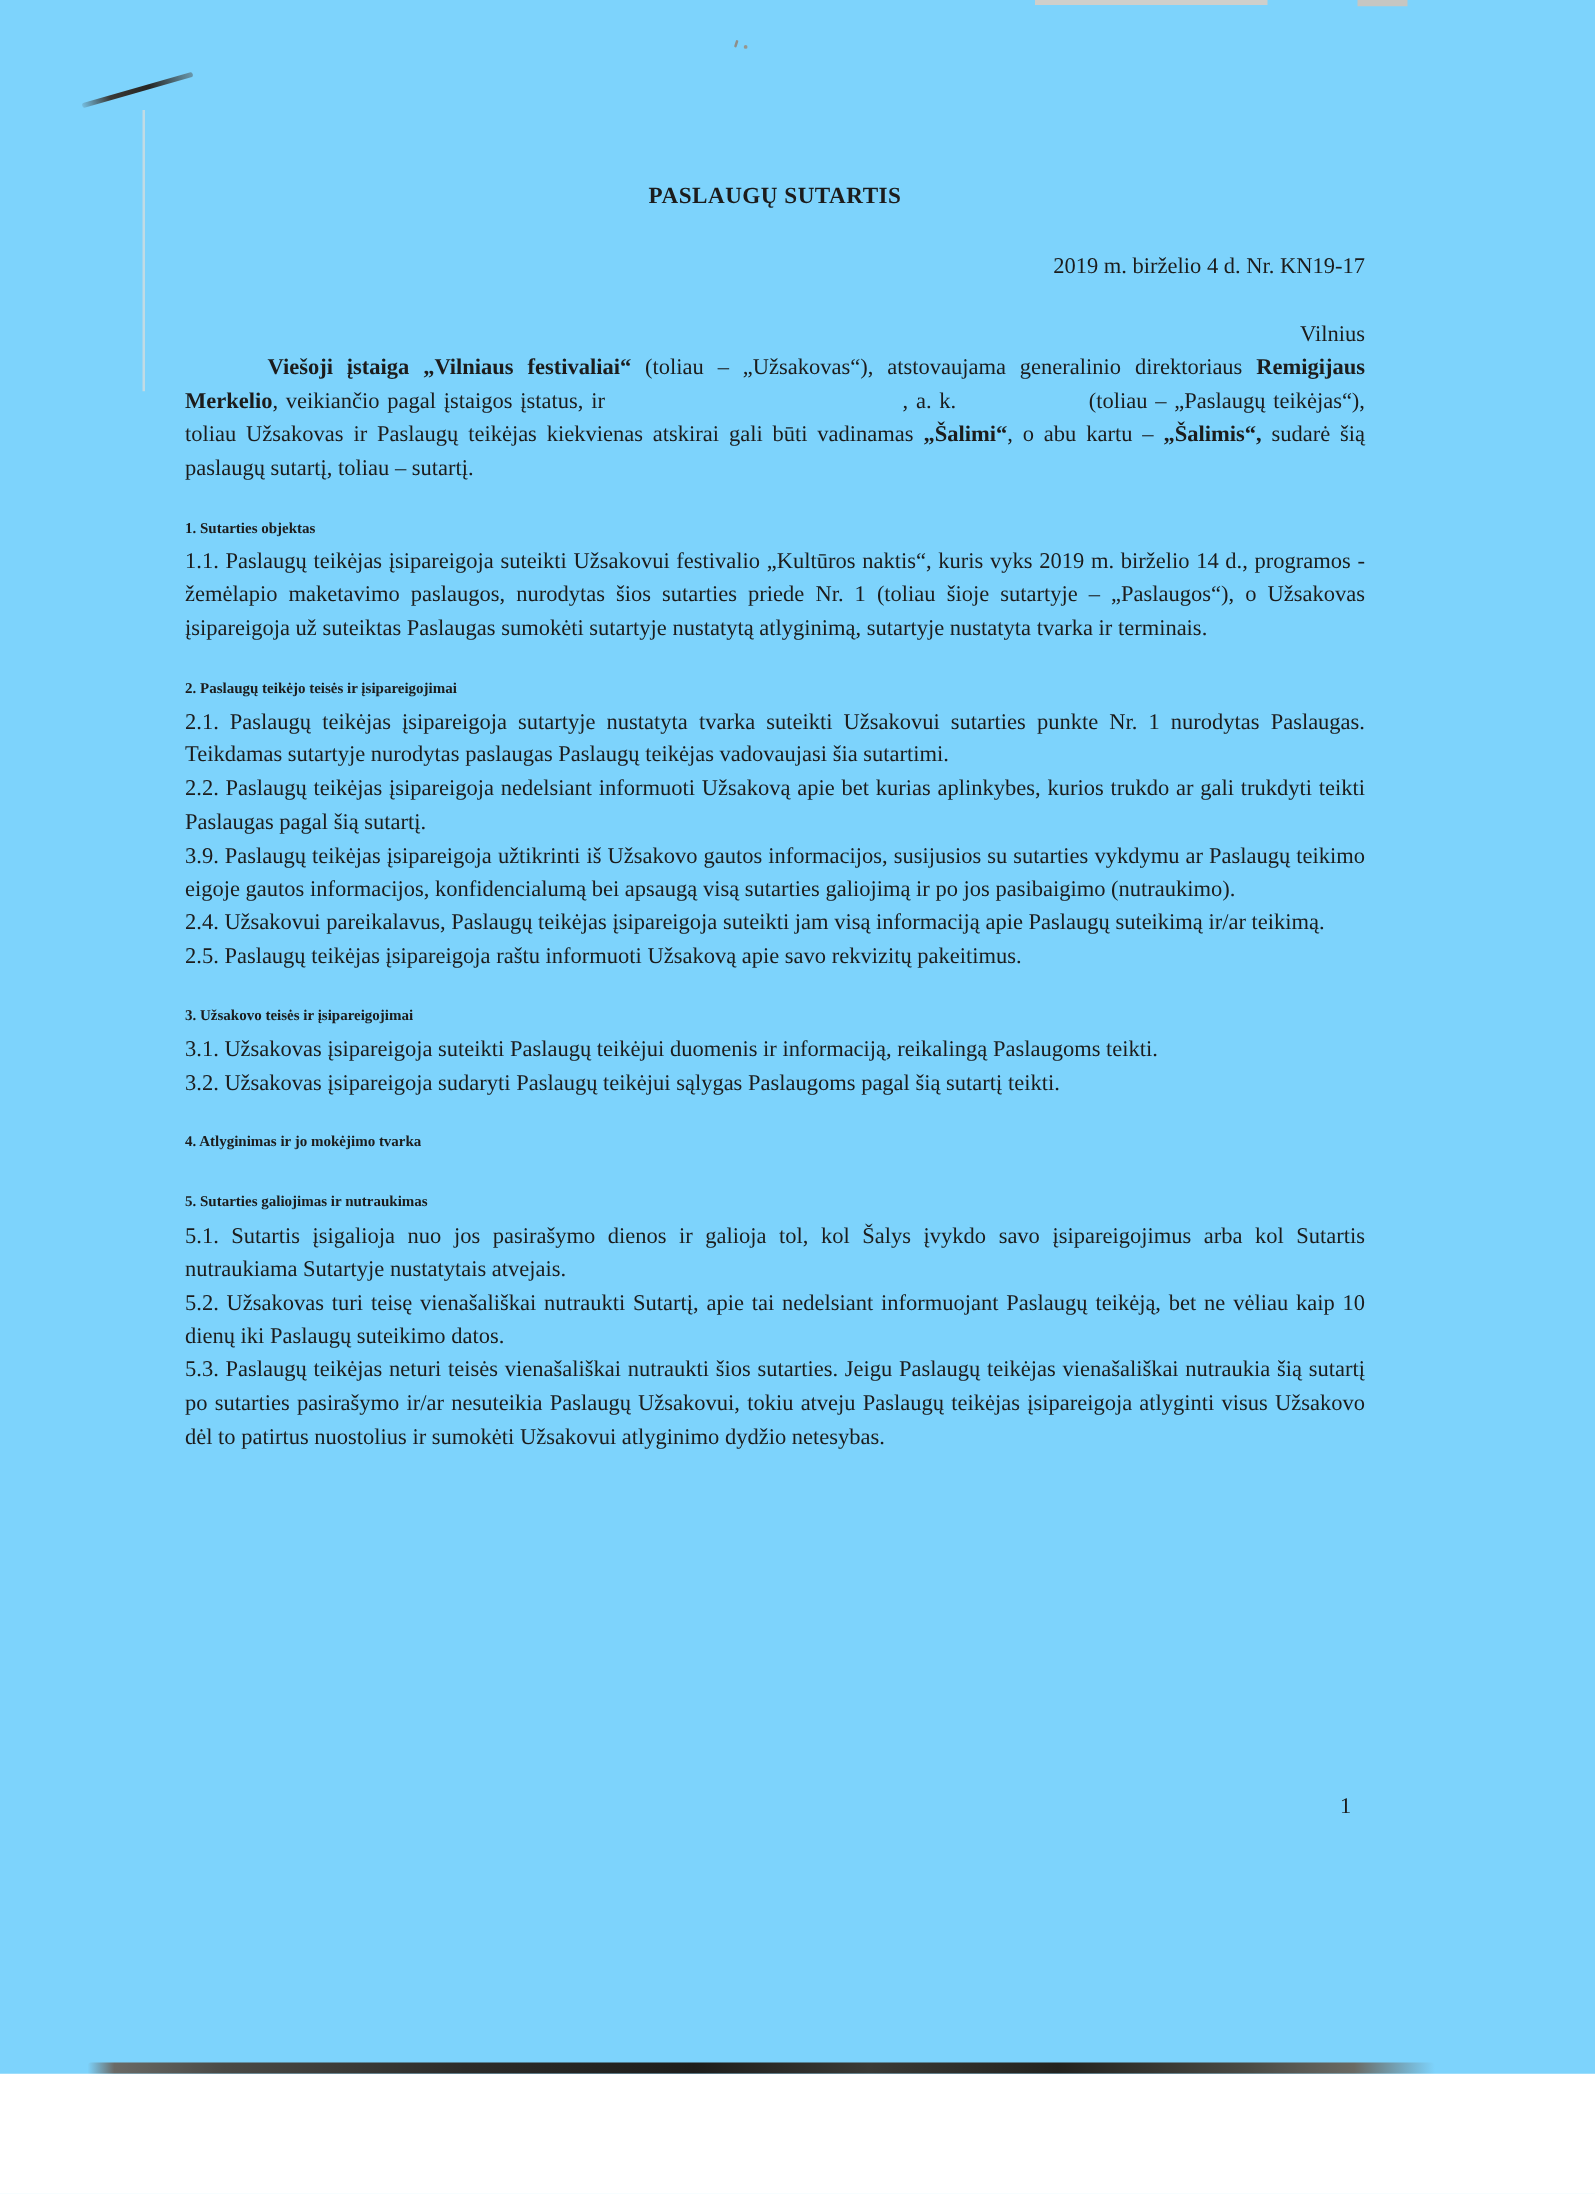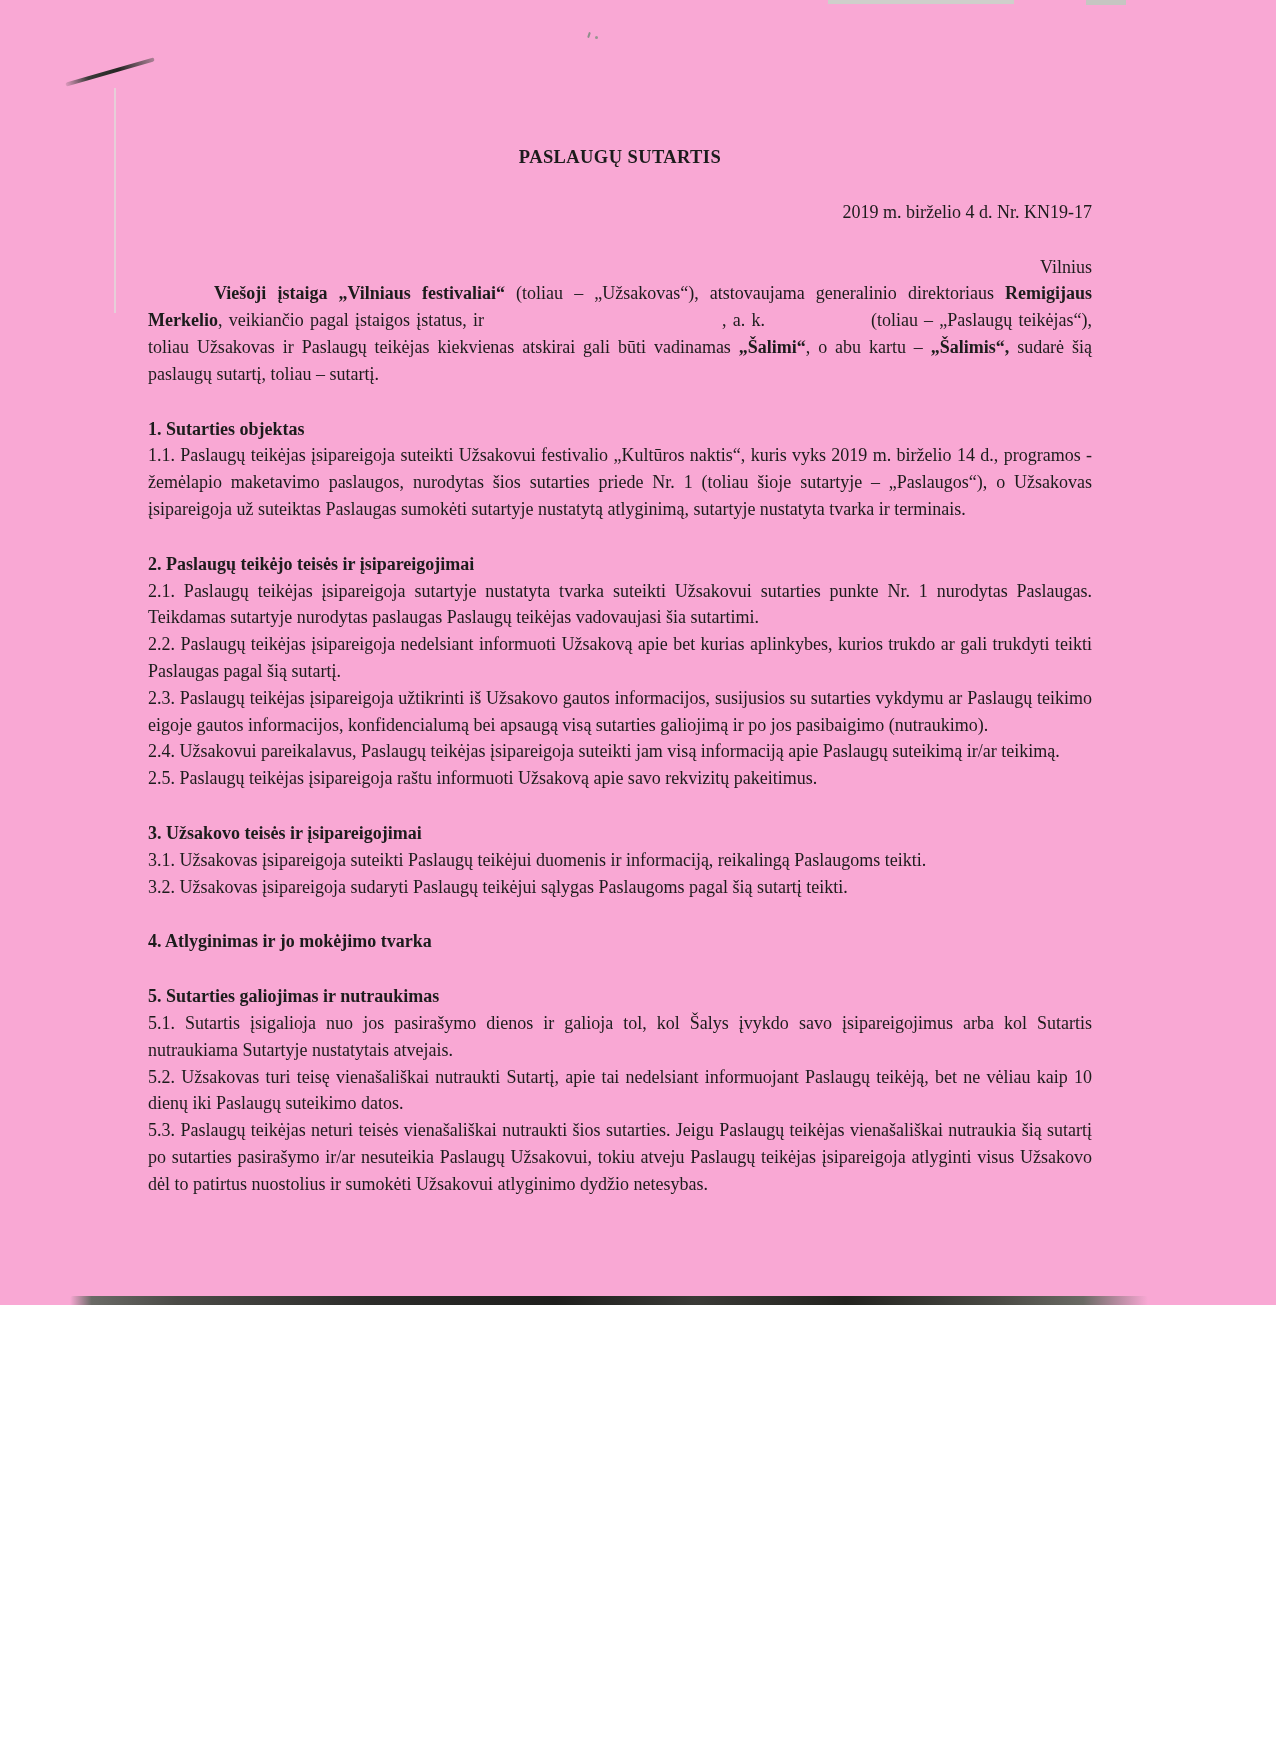--- a/index.html
+++ b/index.html
@@ -7,22 +7,22 @@
   body {
     width: 1276px;
     height: 1755px;
     position: relative;
     font-family: "Liberation Serif", serif;
   }
   .page {
     position: absolute;
     left: 0; top: 0;
     width: 1276px;
-    height: 1305px;
-    background: #f9a8d4;
+    height: 1659px;
+    background: #7dd3fc;
     color: #1c1c1c;
     overflow: hidden;
   }
   .content {
     position: absolute;
     left: 148px;
     top: 144px;
     width: 944px;
     font-size: 18px;
     line-height: 26.8px;
@@ -40,24 +40,23 @@
   .intro {
     text-align: justify;
     text-indent: 66px;
   }
   .bold { font-weight: bold; }
   .blank-gap { display: inline-block; height: 1px; }
   .gap-1 { width: 238px; }
   .gap-2 { width: 106px; }
   .section { margin-top: 21px; }
   .section-heading {
-    font-size: 18px;
+    font-size: 12px;
     font-weight: bold;
     line-height: 26.8px;
-    margin-top: 28px;
   }
   .para {
     text-align: justify;
   }
   .page-number {
     position: absolute;
     left: 1072px;
     top: 1434px;
     font-size: 18px;
     color: #1c1c1c;
@@ -158,21 +157,21 @@
 
     <div class="section">
       <h2 class="section-heading">1. Sutarties objektas</h2>
       <p class="para">1.1. Paslaugų teikėjas įsipareigoja suteikti Užsakovui festivalio „Kultūros naktis“, kuris vyks 2019 m. birželio 14 d., programos - žemėlapio maketavimo paslaugos, nurodytas šios sutarties priede Nr. 1 (toliau šioje sutartyje – „Paslaugos“), o Užsakovas įsipareigoja už suteiktas Paslaugas sumokėti sutartyje nustatytą atlyginimą, sutartyje nustatyta tvarka ir terminais.</p>
     </div>
 
     <div class="section">
       <h2 class="section-heading">2. Paslaugų teikėjo teisės ir įsipareigojimai</h2>
       <p class="para">2.1. Paslaugų teikėjas įsipareigoja sutartyje nustatyta tvarka suteikti Užsakovui sutarties punkte Nr. 1 nurodytas Paslaugas. Teikdamas sutartyje nurodytas paslaugas Paslaugų teikėjas vadovaujasi šia sutartimi.</p>
       <p class="para">2.2. Paslaugų teikėjas įsipareigoja nedelsiant informuoti Užsakovą apie bet kurias aplinkybes, kurios trukdo ar gali trukdyti teikti Paslaugas pagal šią sutartį.</p>
-      <p class="para">2.3. Paslaugų teikėjas įsipareigoja užtikrinti iš Užsakovo gautos informacijos, susijusios su sutarties vykdymu ar Paslaugų teikimo eigoje gautos informacijos, konfidencialumą bei apsaugą visą sutarties galiojimą ir po jos pasibaigimo (nutraukimo).</p>
+      <p class="para">3.9. Paslaugų teikėjas įsipareigoja užtikrinti iš Užsakovo gautos informacijos, susijusios su sutarties vykdymu ar Paslaugų teikimo eigoje gautos informacijos, konfidencialumą bei apsaugą visą sutarties galiojimą ir po jos pasibaigimo (nutraukimo).</p>
       <p class="para">2.4. Užsakovui pareikalavus, Paslaugų teikėjas įsipareigoja suteikti jam visą informaciją apie Paslaugų suteikimą ir/ar teikimą.</p>
       <p class="para">2.5. Paslaugų teikėjas įsipareigoja raštu informuoti Užsakovą apie savo rekvizitų pakeitimus.</p>
     </div>
 
     <div class="section">
       <h2 class="section-heading">3. Užsakovo teisės ir įsipareigojimai</h2>
       <p class="para">3.1. Užsakovas įsipareigoja suteikti Paslaugų teikėjui duomenis ir informaciją, reikalingą Paslaugoms teikti.</p>
       <p class="para">3.2. Užsakovas įsipareigoja sudaryti Paslaugų teikėjui sąlygas Paslaugoms pagal šią sutartį teikti.</p>
     </div>
 

